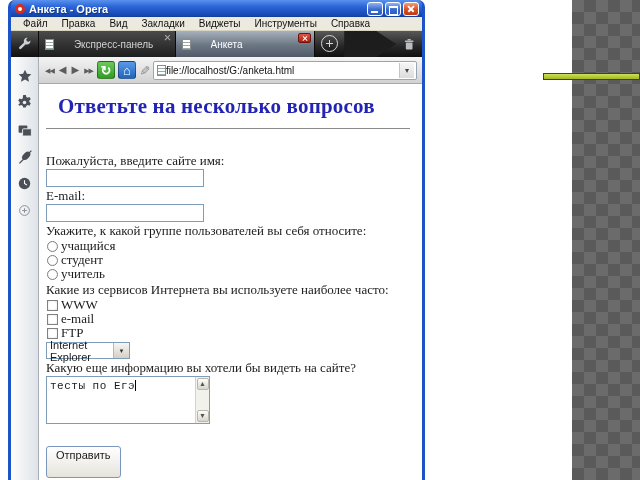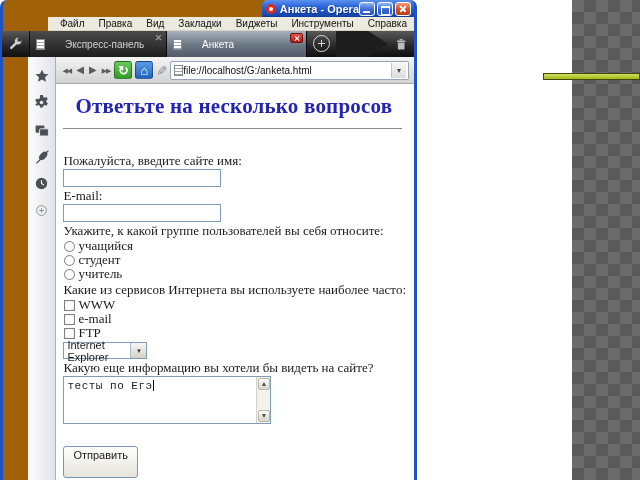--- a/index.html
+++ b/index.html
@@ -11,23 +11,23 @@
   .slide-pattern{position:absolute;left:572px;top:0;width:68px;height:480px;
     background-color:#6b6b6b;
     background-image:
       linear-gradient(45deg,#5a5a5a 25%,transparent 25%,transparent 75%,#5a5a5a 75%),
       linear-gradient(45deg,#5a5a5a 25%,transparent 25%,transparent 75%,#5a5a5a 75%);
     background-size:24px 24px;background-position:0 0,12px 12px;}
   .green-line{position:absolute;left:543px;top:73px;width:97px;height:7px;
     background:linear-gradient(#cde05a,#a3b81e);border:1px solid #40470e;}
 
   
-  .window{position:absolute;left:0;top:0;width:417px;height:480px;
+  .window{position:absolute;left:8px;top:0;width:417px;height:480px;
     border-left:3px solid #1d53c8;border-right:3px solid #1d53c8;
-    border-radius:7px 7px 0 0;background:#a16207;display:flex;flex-direction:column;align-items:flex-end;}
+    border-radius:7px 7px 0 0;background:#a16207;display:flex;flex-direction:column;}
   .titlebar{height:17px;flex:0 0 17px;display:flex;align-items:center;padding:0 3px 0 4px;
     background:linear-gradient(#5a92ee,#2a64d8 40%,#1648b0 90%,#123c96);
     border-radius:5px 5px 0 0;}
   .opera-icon{width:10px;height:10px;border-radius:50%;border:3px solid #d92c1f;
     background:#fff;margin-right:4px;flex:0 0 auto;}
   .win-title{color:#fff;font-size:11px;font-weight:bold;text-shadow:1px 1px 1px #10307e;
     white-space:nowrap;flex:1;}
   .winbtns{display:flex;gap:2px;}
   .wbtn{width:16px;height:14px;border:1px solid #fff;border-radius:3px;position:relative;
     background:linear-gradient(#8fb3f3,#3a6ad0 55%,#2d5ac4);}
@@ -108,21 +108,21 @@
   .opt-row{display:flex;align-items:center;gap:3px;height:14px;padding-left:1px;}
   .rd,.cb{appearance:none;-webkit-appearance:none;width:11px;height:11px;margin:0;
     border:1px solid #808080;background:radial-gradient(#fff 55%,#e2e2e2);flex:0 0 auto;}
   .rd{border-radius:50%;}
   .opt-label{font-size:13px;}
   .sel{width:84px;height:17px;border:1px solid #7f9db9;background:#fff;display:flex;
     align-items:stretch;margin:2px 0 2px;}
   .sel-text{flex:1;font:11px "Liberation Sans",sans-serif;display:flex;align-items:center;padding-left:3px;}
   .sel-btn{width:16px;background:linear-gradient(#f7f6f3,#d5d0c6);border-left:1px solid #aebacb;
     display:flex;align-items:center;justify-content:center;font-size:6px;color:#333;}
-  .ta{position:relative;width:208px;height:48px;border:1px solid #7f9db9;background:#fff;margin-top:1px;}
+  .ta{position:relative;width:164px;height:48px;border:1px solid #7f9db9;background:#fff;margin-top:1px;}
   .ta-text{position:absolute;left:3px;top:3px;font:11px "Liberation Mono",monospace;letter-spacing:.5px;}
   .caret{display:inline-block;width:1px;height:11px;background:#000;vertical-align:-2px;}
   .ta-scroll{position:absolute;right:0;top:0;bottom:0;width:14px;background:#f2f1ec;
     border-left:1px solid #d6d2c8;display:flex;flex-direction:column;justify-content:space-between;align-items:center;}
   .sbtn{width:12px;height:12px;margin:1px;font-size:7px;color:#555;display:flex;align-items:center;
     justify-content:center;background:linear-gradient(#fdfdfb,#d9d5cd);border:1px solid #bab6ac;border-radius:2px;}
   .submit{margin-top:22px;font:11px "Liberation Sans",sans-serif;color:#1a1a1a;
     padding:2px 9px 16px;background:linear-gradient(#ffffff,#e5e3db);
     border:1px solid #7a96bf;border-radius:3px;}
 </style>

